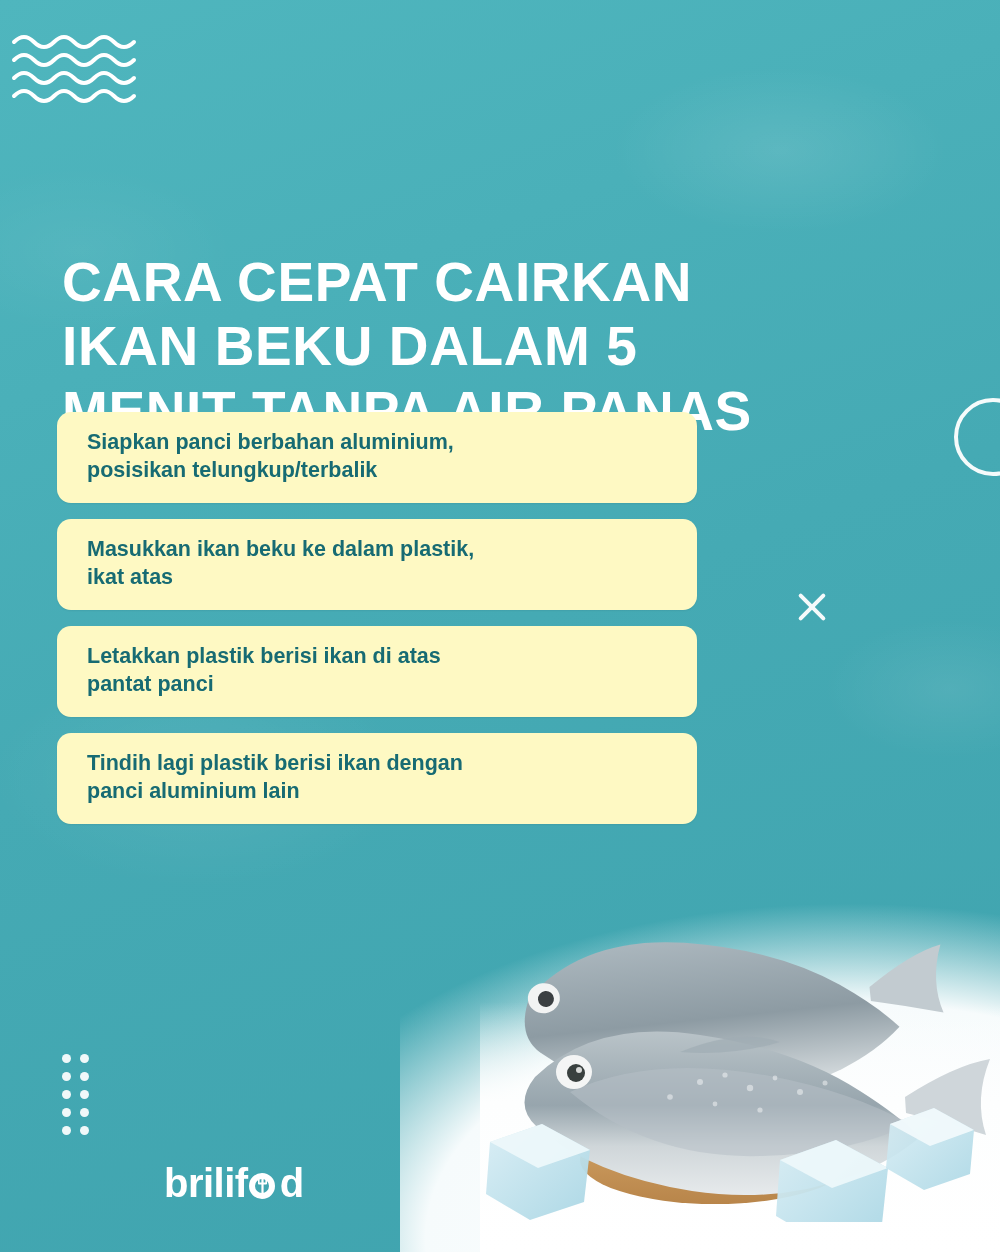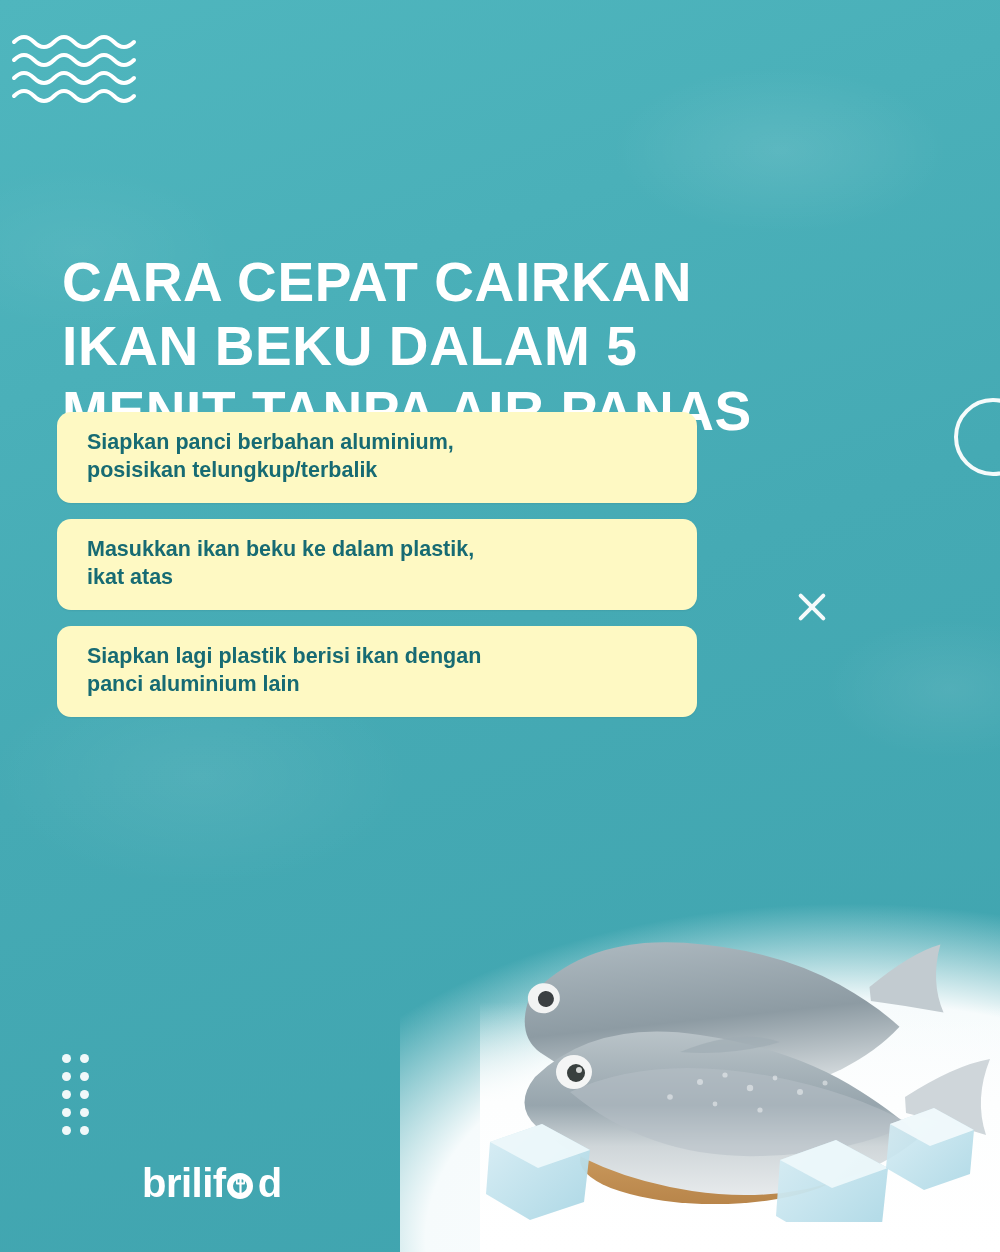--- a/index.html
+++ b/index.html
@@ -146,21 +146,21 @@
     font-size: 21.5px;
     line-height: 1.30;
     font-weight: bold;
     margin: 0;
     white-space: pre-line;
   }
 
   
   .logo {
     position: absolute;
-    left: 142px;
+    left: 164px;
     bottom: 46px;
     color: #ffffff;
     font-size: 40px;
     font-weight: bold;
     letter-spacing: -0.5px;
     display: flex;
     align-items: center;
   }
   .logo .fork-o {
     position: relative;
@@ -221,21 +221,25 @@
   <div class="steps">
     <div class="step-card">
       <p class="step-text">Siapkan panci berbahan aluminium,
 posisikan telungkup/terbalik</p>
     </div>
     <div class="step-card">
       <p class="step-text">Masukkan ikan beku ke dalam plastik,
 ikat atas</p>
     </div>
     <div class="step-card">
-      <p class="step-text">Siapkan lagi plastik berisi ikan dengan
+      <p class="step-text">Letakkan plastik berisi ikan di atas
+pantat panci</p>
+    </div>
+    <div class="step-card">
+      <p class="step-text">Tindih lagi plastik berisi ikan dengan
 panci aluminium lain</p>
     </div>
   </div>
 
   <svg class="fish-wrap" viewBox="0 0 560 330">
     <defs>
       <linearGradient id="fishGrad" x1="0" y1="0" x2="0" y2="1">
         <stop offset="0%" stop-color="#b9c3c8"></stop>
         <stop offset="45%" stop-color="#97a5ad"></stop>
         <stop offset="70%" stop-color="#cfd6d9"></stop>

